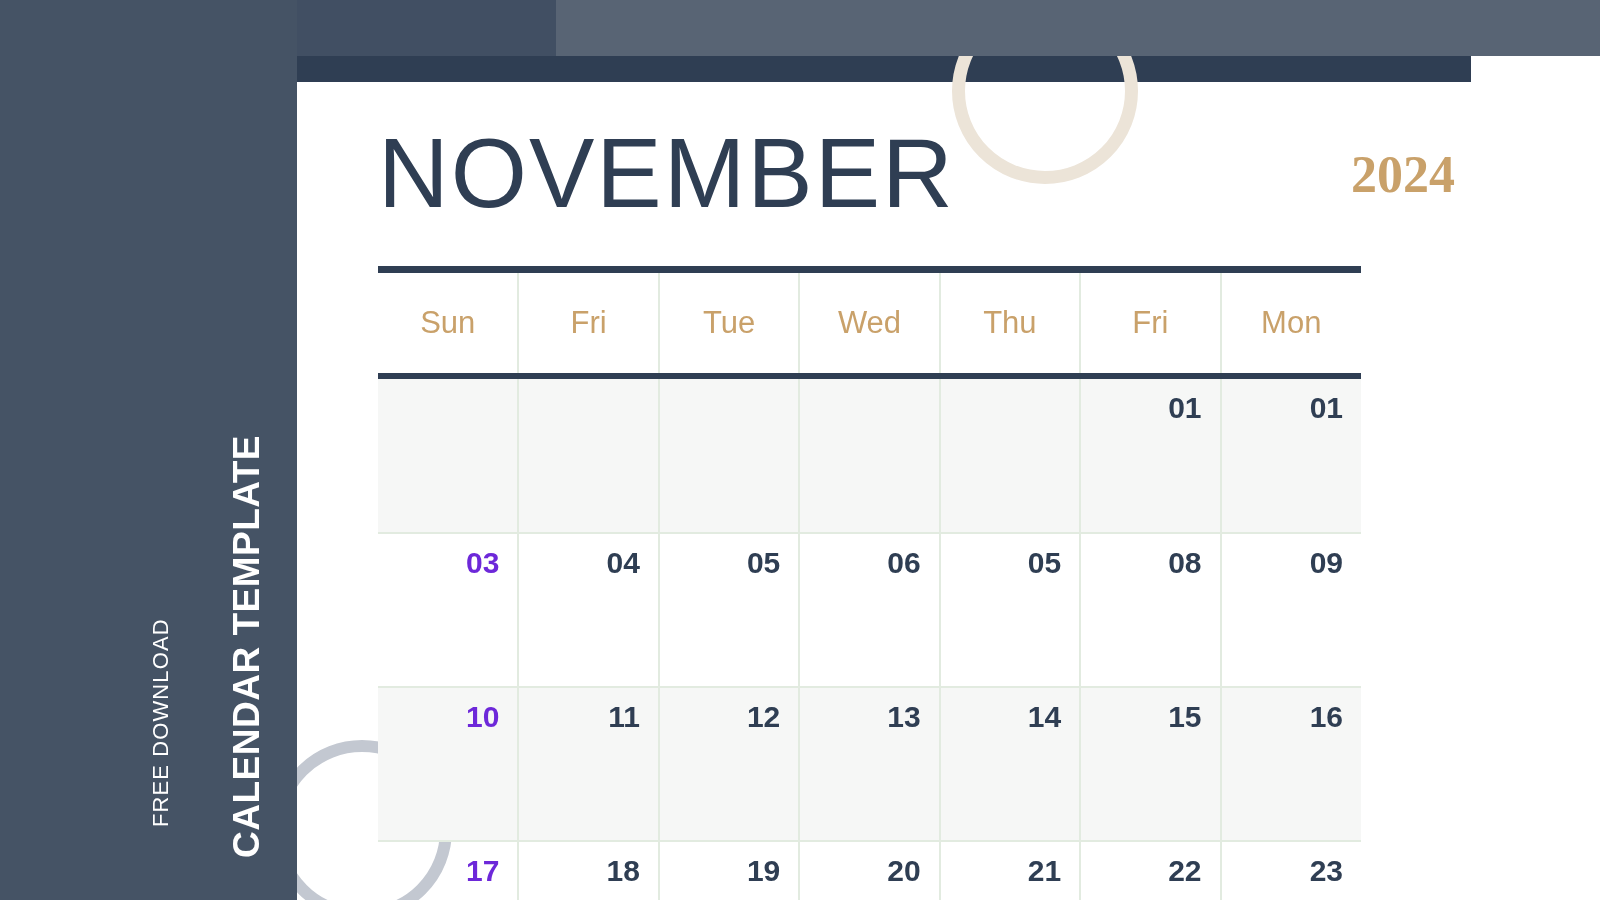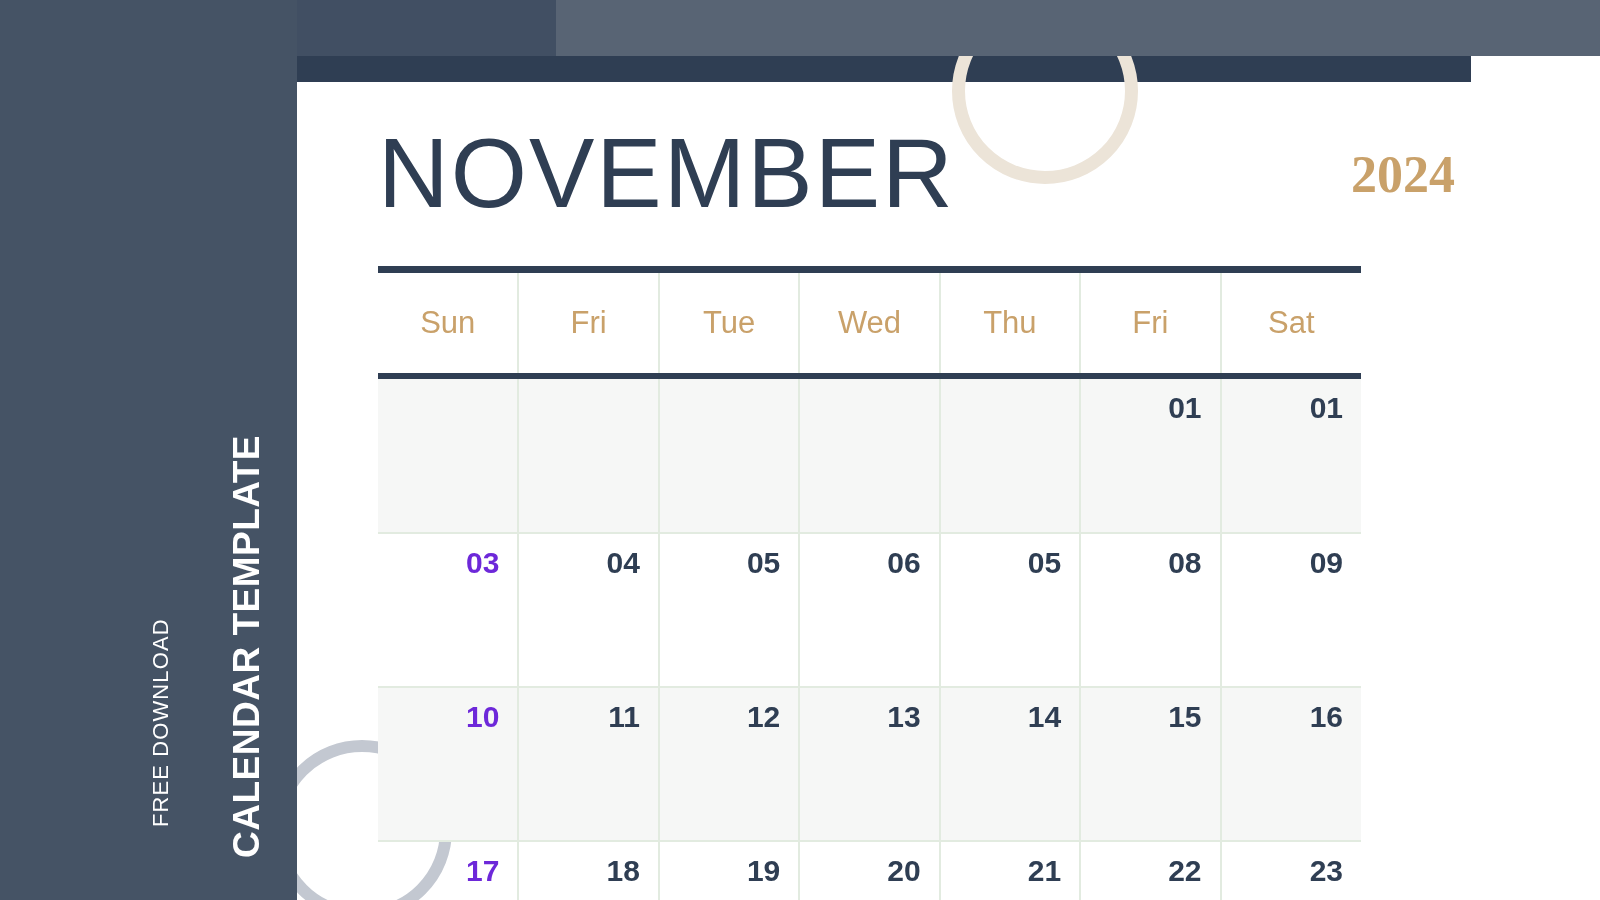--- a/index.html
+++ b/index.html
@@ -233,21 +233,21 @@
             <col>
         </colgroup>
         <thead>
           <tr>
             <th>Sun</th>
             <th>Fri</th>
             <th>Tue</th>
             <th>Wed</th>
             <th>Thu</th>
             <th>Fri</th>
-            <th>Sat</th>
+            <th>Mon</th>
           </tr>
         </thead>
       </table>
 
       <div class="rule-thick bottom"></div>
 
       <table class="cal">
         <colgroup>
           <col>
             <col>

